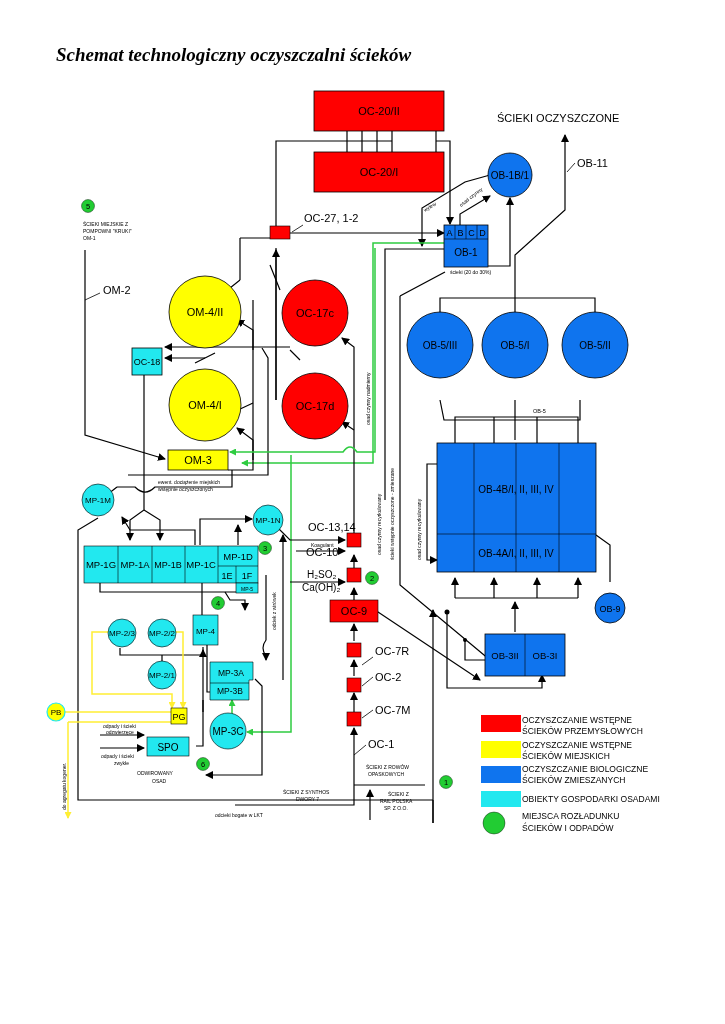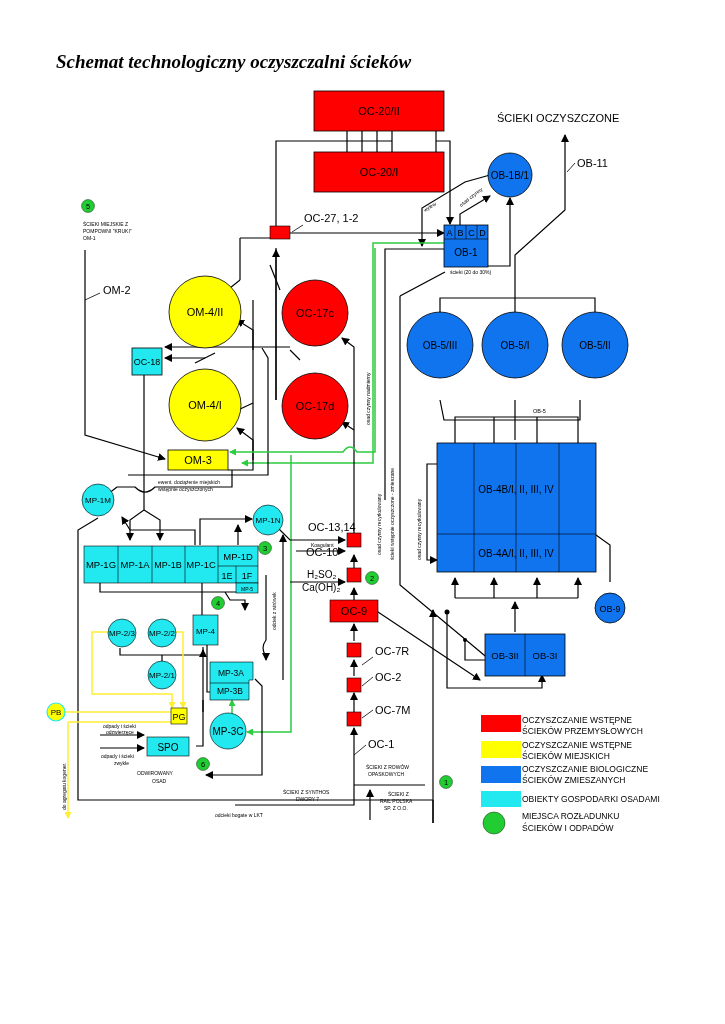--- a/index.html
+++ b/index.html
@@ -1,17 +1,17 @@
 <!DOCTYPE html>
 <html><head>
 <meta charset="utf-8">
 <style>
   html,body{margin:0;padding:0;background:#fff;}
   body{width:725px;height:1024px;position:relative;overflow:hidden;font-family:"Liberation Sans",sans-serif;}
-  #title{position:absolute;left:56px;top:51px;font-family:"Liberation Serif",serif;font-style:italic;font-weight:bold;font-size:19px;color:#000;white-space:nowrap;}
+  #title{position:absolute;left:56px;top:44px;font-family:"Liberation Serif",serif;font-style:italic;font-weight:bold;font-size:19px;color:#000;white-space:nowrap;}
   svg{position:absolute;left:0;top:0;}
   svg text{font-family:"Liberation Sans",sans-serif;}
   .lbl{font-size:11px;fill:#000;}
   .xs{font-size:5px;fill:#000;}
   .ln{stroke:#000;stroke-width:1.2;fill:none;}
   .gl{stroke:#2ecc40;stroke-width:1.5;fill:none;}
   .yl{stroke:#ffee33;stroke-width:1.5;fill:none;}
   .leg{font-size:8.5px;fill:#000;}
 </style>
 </head>

